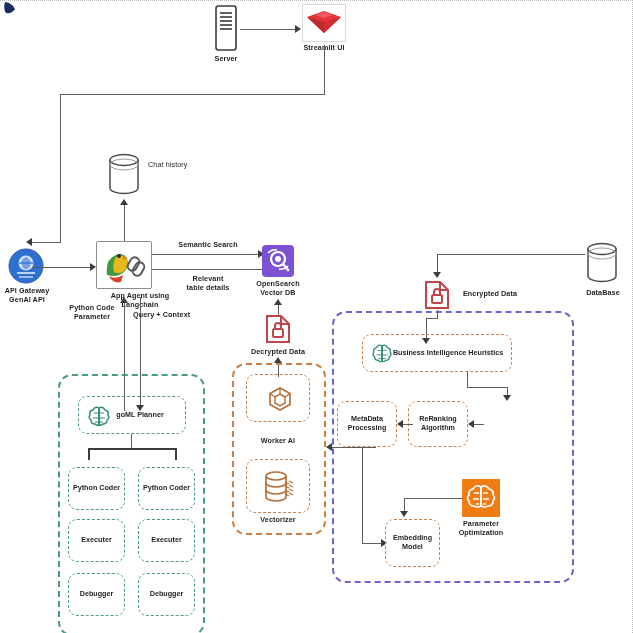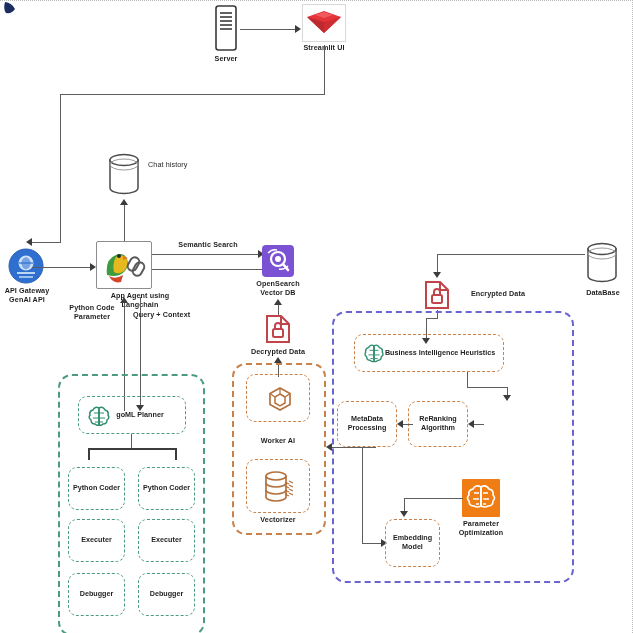--- a/index.html
+++ b/index.html
@@ -112,20 +112,22 @@
     </g>
   </svg>
   <div class="lbl" style="left:104px;top:291px;width:72px;">App Agent using
 Langchain</div>
 
   <div class="h" style="left:152px;top:253px;width:110px;"></div>
   <div class="arw r" style="left:258px;top:249px;"></div>
   <div class="lbl" style="left:158px;top:240px;width:100px;">Semantic Search</div>
 
   <div class="h" style="left:152px;top:268px;width:112px;"></div>
+  <div class="lbl" style="left:158px;top:274px;width:100px;">Relevant
+table details</div>
 
   <svg class="sq" style="left:262px;top:244px;width:32px;height:32px;" viewBox="0 0 32 32">
     <rect x="0" y="0" width="32" height="32" rx="4" fill="#7b52d3"></rect>
     <circle cx="16" cy="14" r="7" fill="none" stroke="#fff" stroke-width="2.2"></circle>
     <circle cx="16" cy="14" r="3" fill="#fff"></circle>
     <path d="M21 19 l5 6" stroke="#fff" stroke-width="2.6" stroke-linecap="round"></path>
     <path d="M6 8 q4 -4 9 -3" stroke="#fff" stroke-width="1.6" fill="none"></path>
     <path d="M26 21 q-4 4 -9 3" stroke="#fff" stroke-width="1.6" fill="none"></path>
   </svg>
   <div class="lbl" style="left:248px;top:279px;width:60px;">OpenSearch
@@ -239,30 +241,30 @@
   <div class="h" style="left:437px;top:253px;width:148px;"></div>
   <div class="v" style="left:437px;top:253px;height:20px;"></div>
   <div class="arw d" style="left:433px;top:271px;"></div>
 
   <svg class="sq" style="left:424px;top:279px;width:26px;height:30px;" viewBox="0 0 26 30">
     <path d="M2 2 h14 l8 8 v18 h-22 Z" fill="#fff" stroke="#c0444a" stroke-width="2"></path>
     <path d="M16 2 v8 h8" fill="none" stroke="#c0444a" stroke-width="2"></path>
     <rect x="8" y="15" width="10" height="8" rx="1.5" fill="none" stroke="#c0444a" stroke-width="2"></rect>
     <path d="M10 15 v-3 a3 3 0 0 1 6 0 v3" fill="none" stroke="#c0444a" stroke-width="2"></path>
   </svg>
-  <div class="lbl" style="left:455px;top:289px;width:70px;text-align:right;">Encrypted Data</div>
+  <div class="lbl" style="left:455px;top:289px;width:70px;text-align:center;">Encrypted Data</div>
 
   <div class="v" style="left:437px;top:309px;height:8px;"></div>
   <div class="h" style="left:426px;top:317px;width:12px;"></div>
   <div class="v" style="left:426px;top:317px;height:22px;"></div>
   <div class="arw d" style="left:422px;top:337px;"></div>
 
   <div class="grp blue" style="left:332px;top:310px;width:242px;height:272px;"></div>
 
-  <div class="node orange" style="left:354px;top:333px;width:150px;height:38px;">
+  <div class="node orange" style="left:362px;top:333px;width:150px;height:38px;">
     <svg class="sq" style="left:8px;top:8px;width:22px;height:22px;" viewBox="0 0 24 24">
       <path d="M12 3 q-4 -2 -6 2 q-4 1 -3 5 q-2 3 1 5 q0 4 4 4 q2 2 4 1 Z" fill="none" stroke="#2f8f6e" stroke-width="1.5"></path>
       <path d="M12 3 q4 -2 6 2 q4 1 3 5 q2 3 -1 5 q0 4 -4 4 q-2 2 -4 1 Z" fill="none" stroke="#2f8f6e" stroke-width="1.5"></path>
       <g stroke="#2f8f6e" stroke-width="1" fill="none">
         <path d="M12 5 v14"></path>
           <path d="M7 8 h4"></path>
           <path d="M13 8 h4"></path>
         <path d="M6 13 h5"></path>
           <path d="M13 13 h5"></path>
           <path d="M8 17 h3"></path>

